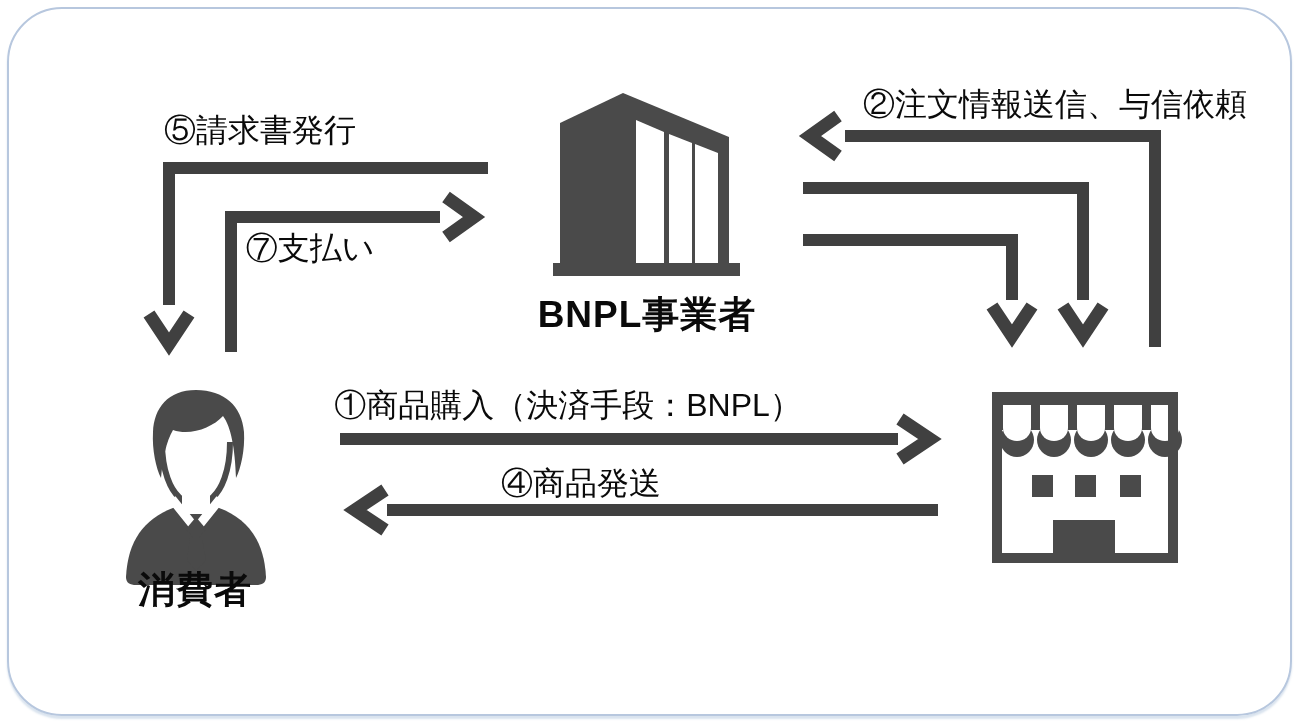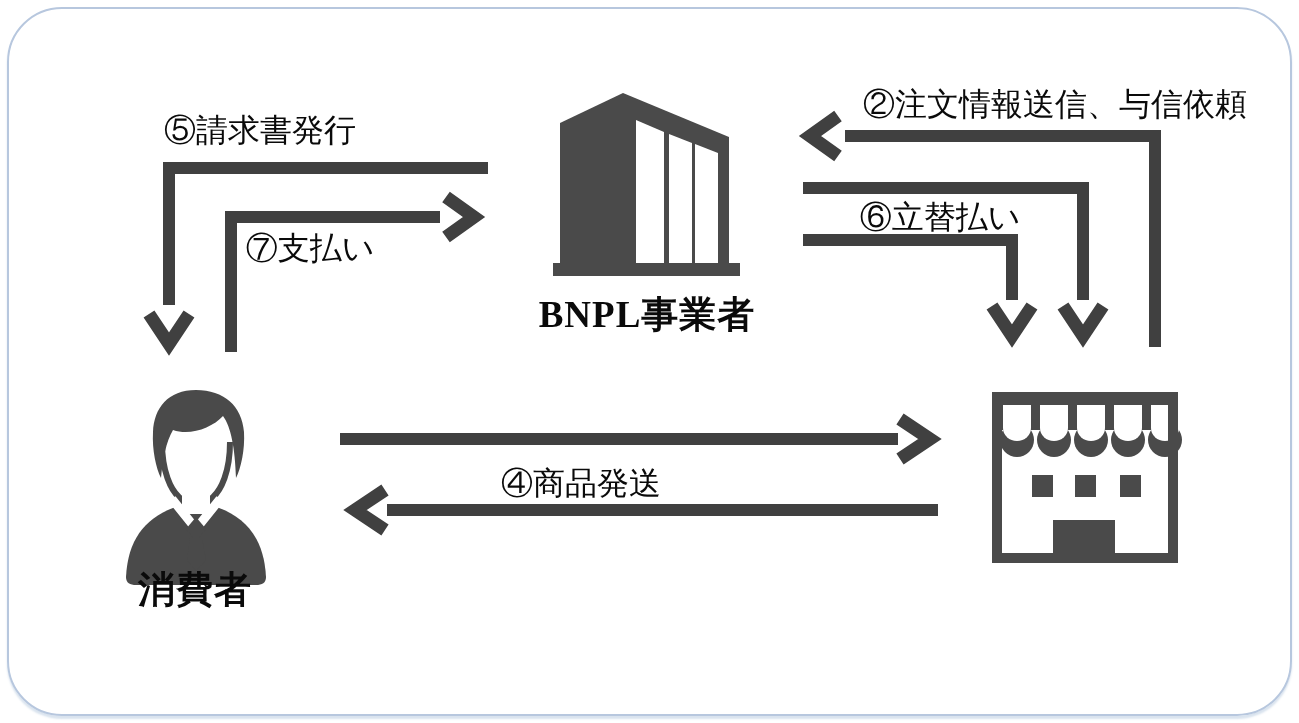--- a/index.html
+++ b/index.html
@@ -1,18 +1,18 @@
 <!DOCTYPE html>
 <html><head>
 <meta charset="utf-8">
 <style>
   html,body{margin:0;padding:0;background:#ffffff;}
   .canvas{
     position:relative;width:1299px;height:723px;background:#ffffff;
-    font-family:Liberation Serif, serif;overflow:hidden;
+    font-family:Liberation Sans, sans-serif;overflow:hidden;
   }
   .frame{
     position:absolute;left:7px;top:7px;right:7px;bottom:7px;
     border:2px solid #b7c7de;border-radius:55px;
     box-shadow:0 3px 2px rgba(170,192,218,.45), inset 0 1px 0 rgba(255,255,255,.7);
   }
   svg.gfx{position:absolute;left:0;top:0;display:block;}
   .lbl{position:absolute;white-space:nowrap;color:#0a0a0a;line-height:1.1;}
   .flow-lbl{font-size:32px;transform:translateX(-50%);}
   .entity-lbl{font-size:37px;font-weight:700;transform:translateX(-50%);letter-spacing:1px;}
@@ -132,19 +132,19 @@
         <rect x="128" y="83" width="21" height="22"></rect>
       </g>
 
       <rect fill="#4a4a4a" x="61" y="128" width="62" height="34"></rect>
     </g>
   </svg>
 
   <div class="lbl flow-lbl" style="left:260px;top:113px">⑤請求書発行</div>
   <div class="lbl flow-lbl" style="left:310px;top:231px">⑦支払い</div>
   <div class="lbl flow-lbl" style="left:1055px;top:87px">②注文情報送信、与信依頼</div>
-  <div class="lbl flow-lbl" style="left:940px;top:200px">⑥立替払い</div>
+  <div class="lbl flow-lbl" style="left:568px;top:388px">①商品購入（決済手段：BNPL）</div>
   <div class="lbl entity-lbl" style="left:647px;top:295px">BNPL事業者</div>
 
   <div class="lbl flow-lbl" style="left:581px;top:466px">④商品発送</div>
   <div class="lbl entity-lbl" style="left:195px;top:570px">消費者</div>
 
 </div>
 
 </body></html>

